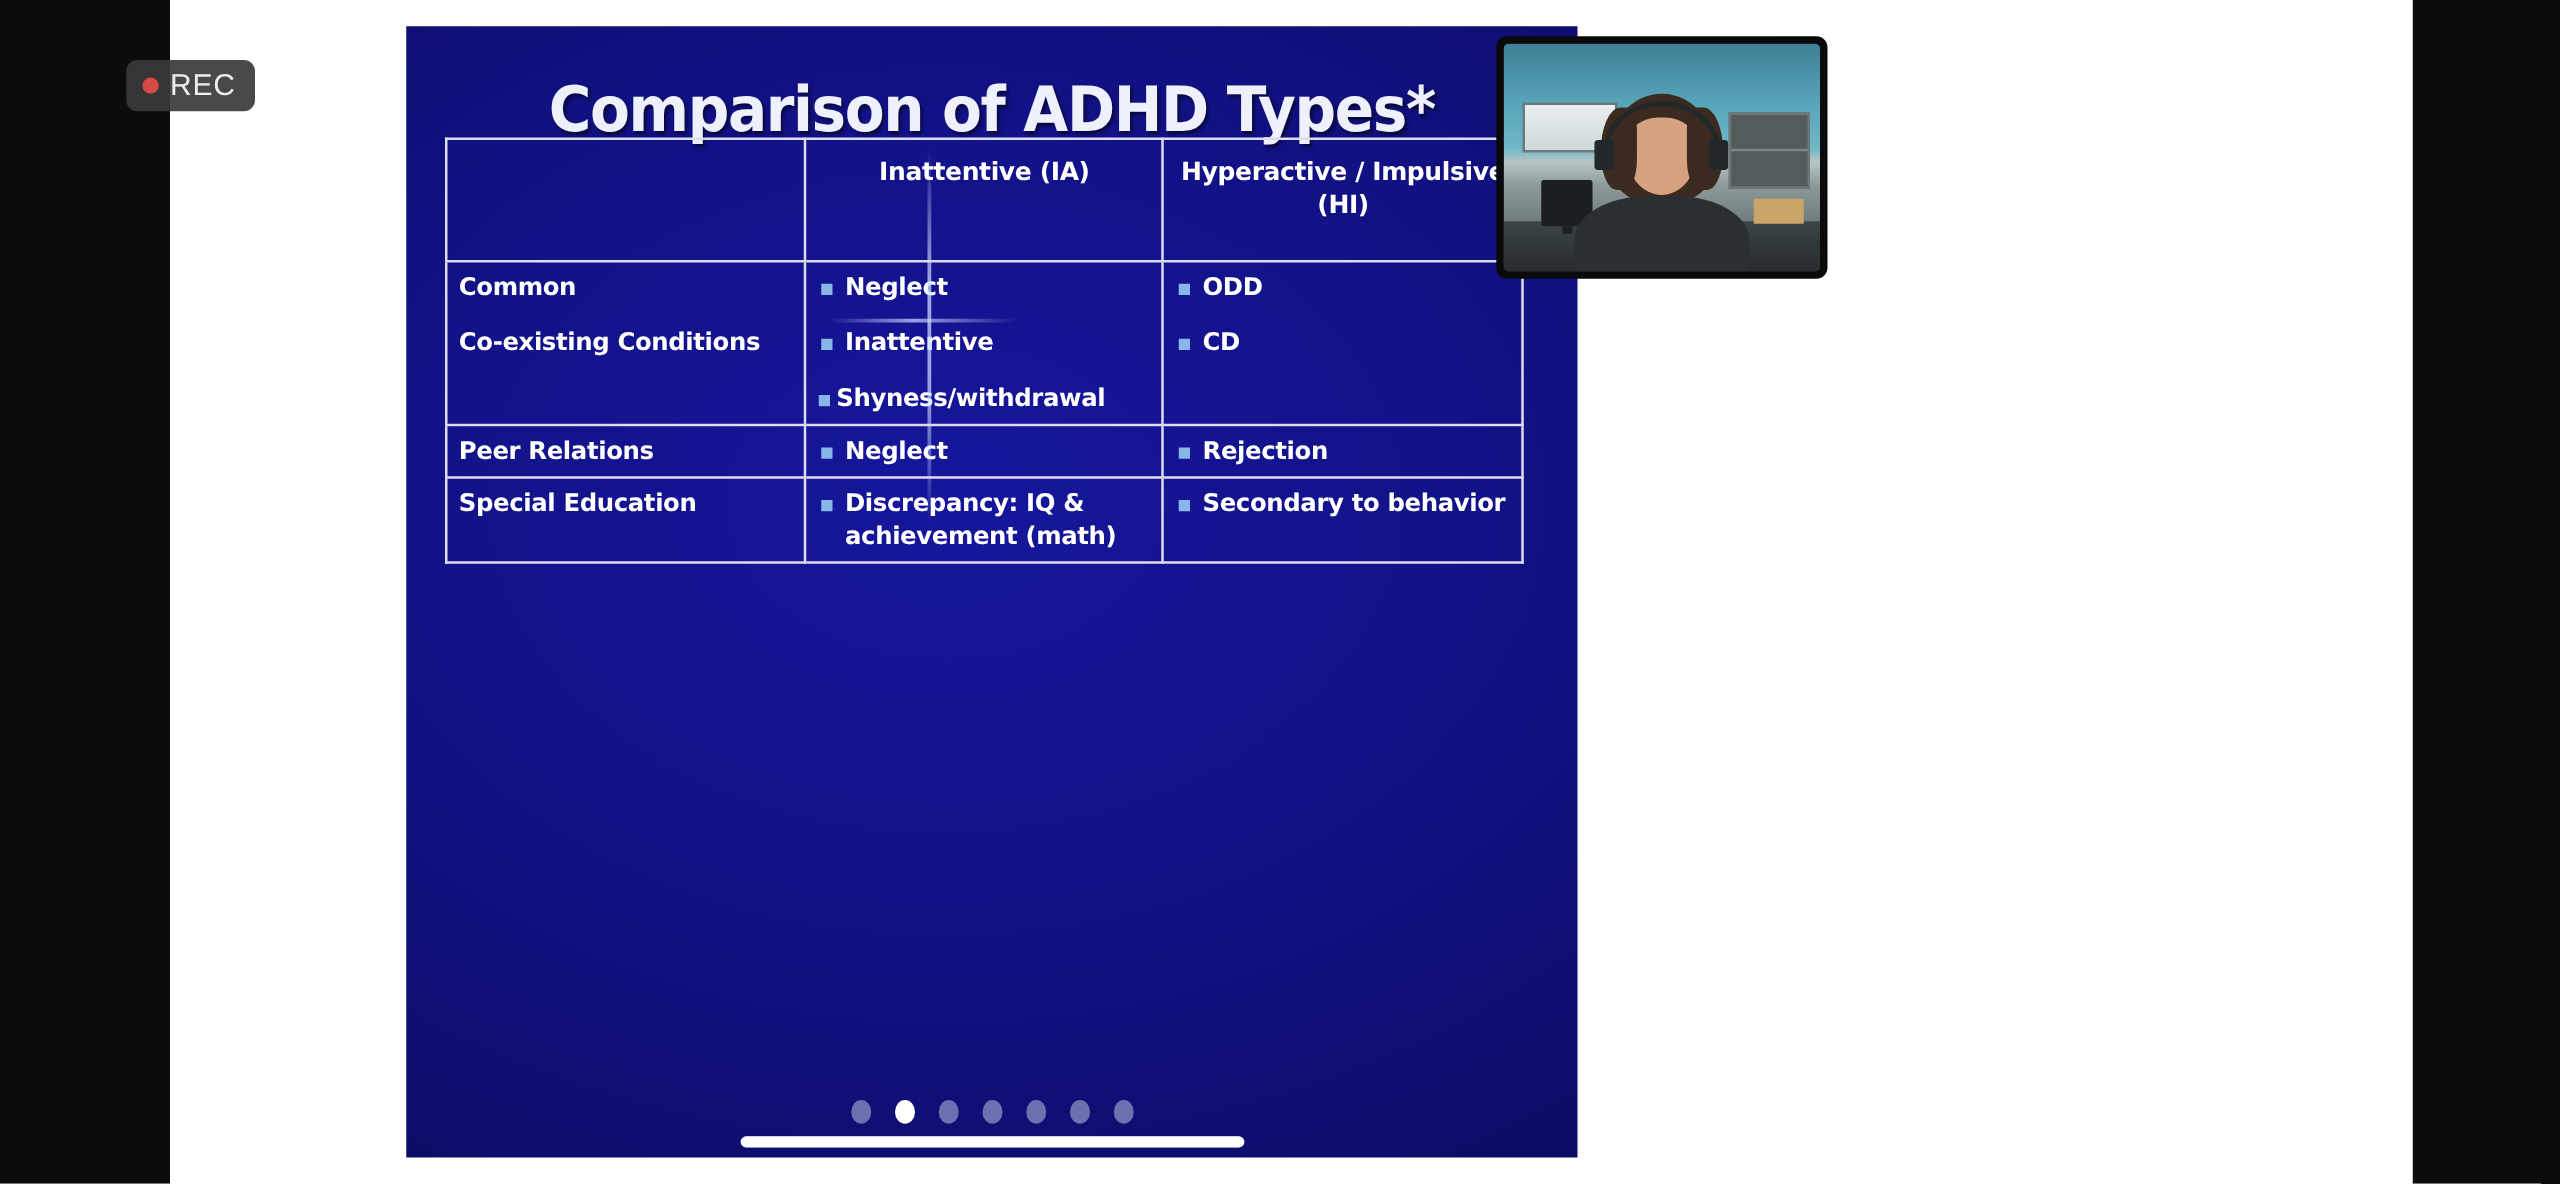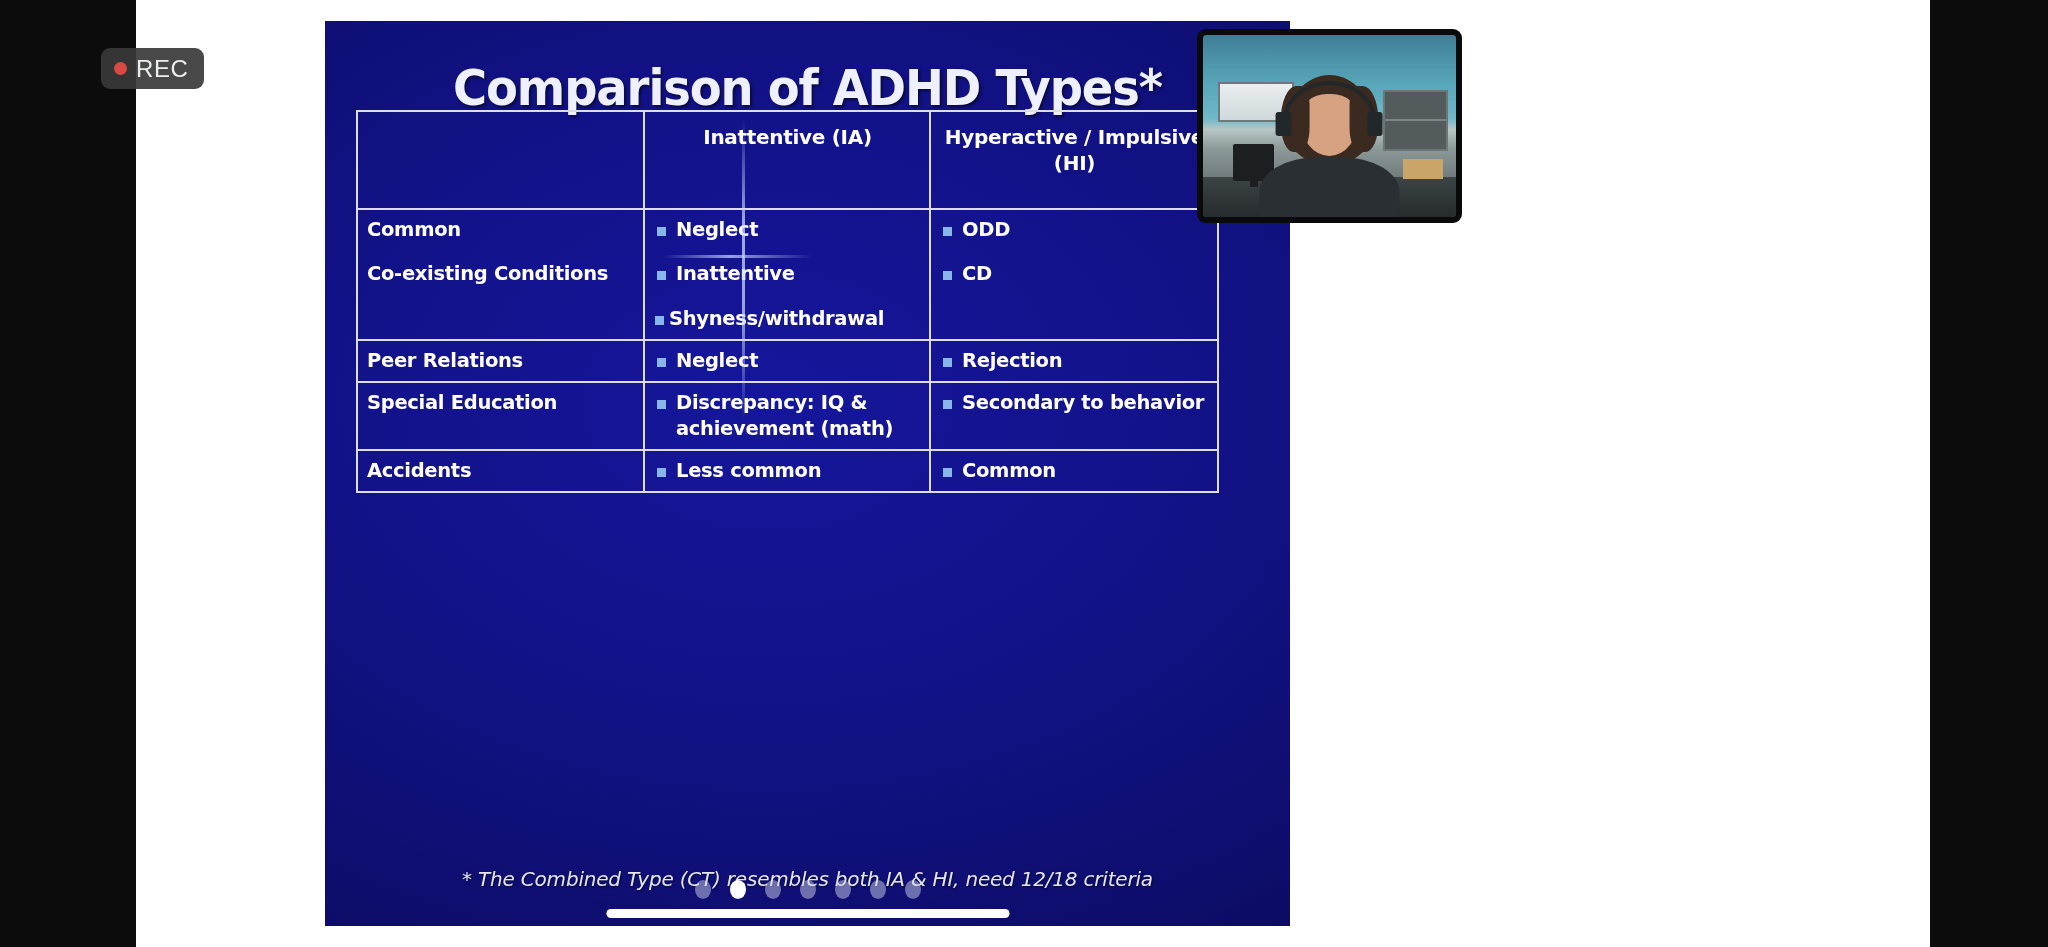--- a/index.html
+++ b/index.html
@@ -72,21 +72,20 @@
   .slide {
     position: absolute;
     left: 325px;
     top: 21px;
     width: 937px;
     height: 905px;
     background:
       radial-gradient(ellipse 120% 90% at 46% 42%, #16169c 0%, #121288 38%, #0d0d6b 72%, #08084e 100%);
     overflow: hidden;
     z-index: 10;
-    padding-left: 28px;
   }
   .slide-inner {
     position: absolute;
     inset: 0;
   }
 
   .slide-title {
     position: absolute;
     left: 0;
     right: 0;
@@ -447,35 +446,25 @@
             <tr>
               <td class="cell-label">Special Education</td>
               <td>
                 <span class="bullet-line">Discrepancy: IQ &amp; achievement (math)</span>
               </td>
               <td>
                 <span class="bullet-line">Secondary to behavior</span>
               </td>
             </tr>
 
-            <tr>
-              <td class="cell-label">Accidents</td>
-              <td>
-                <span class="bullet-line">Less common</span>
-              </td>
-              <td>
-                <span class="bullet-line">Common</span>
-              </td>
-            </tr>
 
           </tbody>
         </table>
       </div>
 
-      <div class="footnote">* The Combined Type (CT) resembles both IA &amp; HI, need 12/18 criteria</div>
     </div>
 
     <div class="cursor-artifact cursor-v"></div>
     <div class="cursor-artifact cursor-h"></div>
 
     <div class="dots">
       <span class="dot"></span>
       <span class="dot active"></span>
       <span class="dot"></span>
       <span class="dot"></span>

